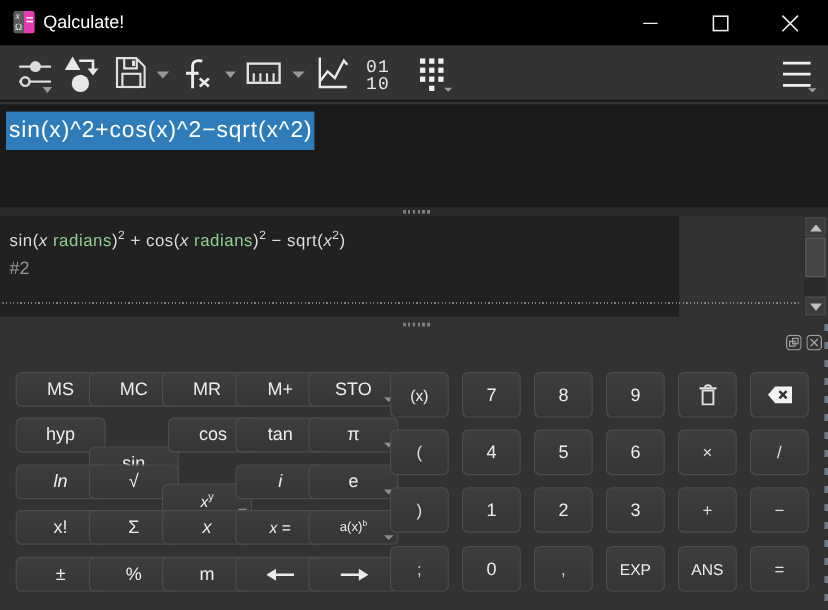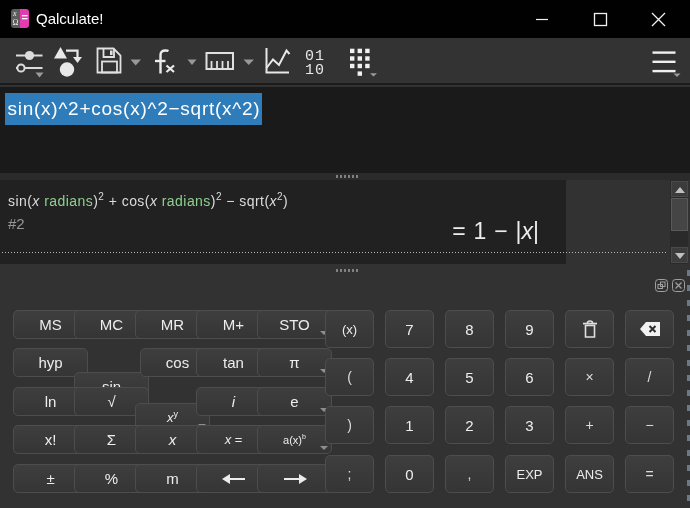--- a/index.html
+++ b/index.html
@@ -139,21 +139,20 @@
 </svg>
 </div>
 <div id="input"></div>
 <span id="sel">sin(x)^2+cos(x)^2−sqrt(x^2)</span>
 <div id="split1">
     <span class="handle" style="left:336px; top:2px;"></span>
   </div>
 <div id="history">
   <div id="hline1">sin(<i>x</i> <span class="u">radians</span>)<sup>2</sup> + cos(<i>x</i> <span class="u">radians</span>)<sup>2</sup> − sqrt(<i>x</i><sup>2</sup>)</div>
   <div id="hline2">#2</div>
-  <div id="hres">= 1 − |<i>x</i>|</div>
   <div id="hdots"></div>
   <div id="vscroll">
     <div class="sbtn" style="top:1px;">
         <svg width="13" height="8">
           <polygon points="1,7 11,7 6,1" fill="#c0c0c0"></polygon>
         </svg>
       </div>
     <div id="sthumb"></div>
     <div class="sbtn" style="top:67px;">
         <svg width="13" height="8">
@@ -179,21 +178,21 @@
 <div class="btn bl" style="left:13px; top:310px;">MS</div>
 <div class="btn bl" style="left:74px; top:310px;">MC</div>
 <div class="btn bl" style="left:135px; top:310px;">MR</div>
 <div class="btn bl" style="left:196px; top:310px;">M+</div>
 <div class="btn bl arr" style="left:257px; top:310px;">STO</div>
 <div class="btn bl" style="left:13px; top:348px;">hyp</div>
 <div class="btn bl arr" style="left:74px; top:348px;margin-top:24px;">sin</div>
 <div class="btn bl arr" style="left:140px; top:348px;">cos</div>
 <div class="btn bl arr" style="left:196px; top:348px;">tan</div>
 <div class="btn bl arr" style="left:257px; top:348px;">π</div>
-<div class="btn bl arr" style="left:13px; top:387px;">ln</div>
+<div class="btn bl arr" style="left:13px; top:387px;font-style:italic;">ln</div>
 <div class="btn bl arr" style="left:74px; top:387px;">√</div>
 <div class="btn bl arr sm" style="left:135px; top:403px;">
     <span><i>x</i><sup>y</sup></span>
   </div>
 <div class="btn bl arr" style="left:196px; top:387px;">
     <i>i</i>
   </div>
 <div class="btn bl arr" style="left:257px; top:387px;">e</div>
 <div class="btn bl arr" style="left:13px; top:425px;">x!</div>
 <div class="btn bl arr" style="left:74px; top:425px;">Σ</div>

